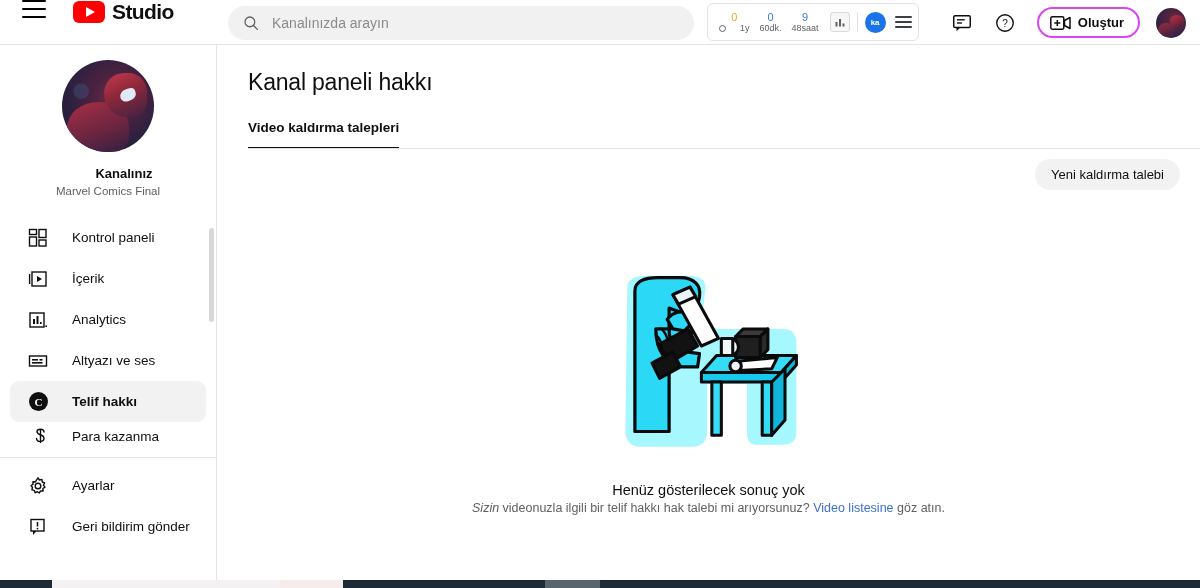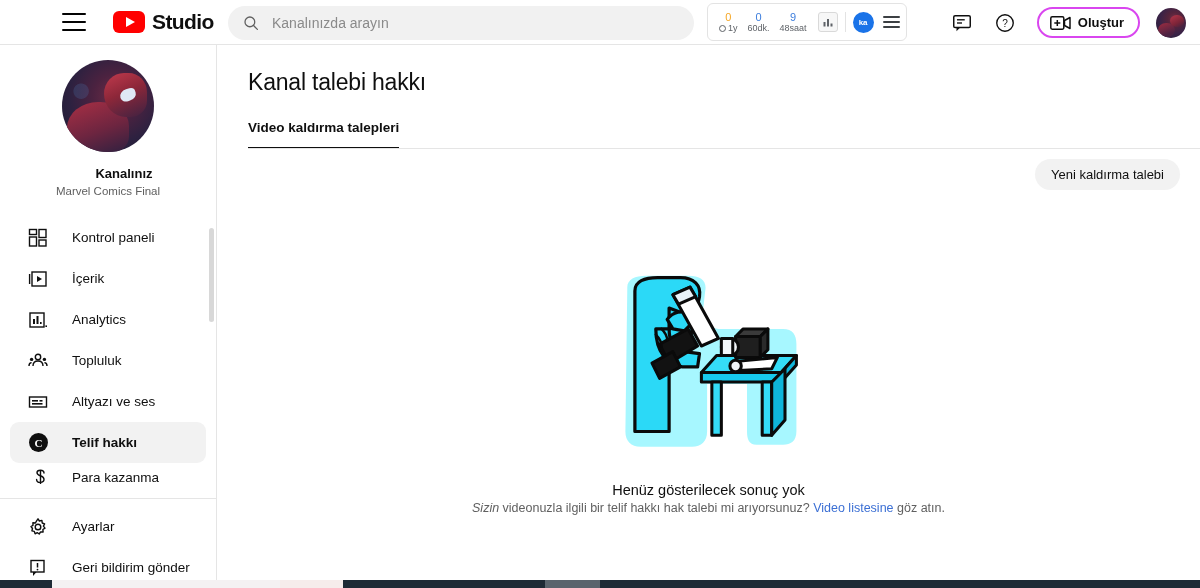--- a/index.html
+++ b/index.html
@@ -9,21 +9,21 @@
     font-family: "Liberation Sans", sans-serif;
     overflow: hidden;
   }
 
   
   .topbar {
     position: absolute; top: 0; left: 0;
     width: 1200px; height: 45px;
     background: #ffffff;
     border-bottom: 1px solid #e5e5e5;
-    display: flex; align-items: center; padding-left: 40px;
+    display: flex; align-items: flex-start;
   }
   .hamburger {
     width: 24px; height: 18px; margin-left: 22px;
     display: flex; flex-direction: column; justify-content: space-between;
     cursor: pointer;
   }
   .hamburger span { display:block; height: 2px; background: #030303; border-radius: 1px; }
 
   .brand { display: flex; align-items: center; margin-left: 27px; cursor: pointer; }
   .yt-logo {
@@ -56,21 +56,21 @@
 
   
   .stats {
     position: absolute; left: 707px; top: 3px;
     height: 38px; border: 1px solid #e3e3e3; border-radius: 6px;
     display: flex; align-items: center; padding: 0 6px;
     background: #fff;
   }
   .stat { display: flex; flex-direction: column; align-items: center; padding: 0 5px; }
   .stat-num { font-size: 11px; line-height: 12px; font-weight: 500; }
-  .stat-lbl { font-size: 9px; line-height: 11px; color: #5f6368; display:flex; align-items:center; gap:2px;}
+  .stat-lbl { font-size: 9px; line-height: 11px; color: #5f6368; display:flex; align-items:center; gap:14px;}
   .clock-dot {
     width: 7px; height: 7px; border: 1px solid #5f6368; border-radius: 50%;
     display: inline-block;
   }
   .chart-btn {
     width: 20px; height: 20px; border: 1px solid #d9d9d9; border-radius: 3px;
     margin-left: 6px; display:flex; align-items:center; justify-content:center;
     background:#f7f7f7; cursor: pointer;
   }
   .stats-div { width: 1px; height: 20px; background: #e3e3e3; margin: 0 7px; }
@@ -333,33 +333,20 @@
           <rect x="2" y="3" width="14" height="14" fill="none" stroke="#0f0f0f" stroke-width="1.4"></rect>
           <rect x="5" y="9" width="2" height="5" fill="#0f0f0f"></rect>
           <rect x="8.5" y="6" width="2" height="8" fill="#0f0f0f"></rect>
           <rect x="12" y="12" width="1.6" height="2" fill="#0f0f0f"></rect>
           <rect x="17.4" y="15.4" width="1.6" height="1.6" fill="#0f0f0f"></rect>
         </svg>
       </span>
       <span class="nlabel">Analytics</span>
     </div>
 
-    <div class="nav-item">
-      <span class="nicon">
-        <svg width="20" height="20" viewBox="0 0 20 20">
-          <circle cx="10" cy="6" r="2.7" fill="none" stroke="#0f0f0f" stroke-width="1.4"></circle>
-          <path d="M5 15 C5 11.6 7.2 10 10 10 C12.8 10 15 11.6 15 15" fill="none" stroke="#0f0f0f" stroke-width="1.4"></path>
-          <circle cx="3.6" cy="8.4" r="1.7" fill="#0f0f0f"></circle>
-          <circle cx="16.4" cy="8.4" r="1.7" fill="#0f0f0f"></circle>
-          <path d="M1 15 C1 12.6 2.2 11.6 3.6 11.6" fill="none" stroke="#0f0f0f" stroke-width="1.4"></path>
-          <path d="M19 15 C19 12.6 17.8 11.6 16.4 11.6" fill="none" stroke="#0f0f0f" stroke-width="1.4"></path>
-        </svg>
-      </span>
-      <span class="nlabel">Topluluk</span>
-    </div>
 
     <div class="nav-item">
       <span class="nicon">
         <svg width="20" height="20" viewBox="0 0 20 20">
           <rect x="1.5" y="5" width="17" height="10" fill="none" stroke="#0f0f0f" stroke-width="1.4"></rect>
           <rect x="4" y="8" width="6" height="1.6" fill="#0f0f0f"></rect>
           <rect x="11.5" y="8" width="3" height="1.6" fill="#0f0f0f"></rect>
           <rect x="4" y="11" width="10.5" height="1.6" fill="#0f0f0f"></rect>
         </svg>
       </span>
@@ -408,21 +395,21 @@
       </span>
       <span class="nlabel">Geri bildirim gönder</span>
     </div>
   </div>
 
   <div class="side-scroll"></div>
 </div>
 
 <div class="main">
 
-  <div class="page-title">Kanal talebi hakkı</div>
+  <div class="page-title">Kanal paneli hakkı</div>
 
   <div class="tabs">
     <div class="tabs-line"></div>
     <div class="tab">Video kaldırma talepleri</div>
   </div>
 
   <div class="newreq-btn">Yeni kaldırma talebi</div>
 
   <div class="empty">
 

